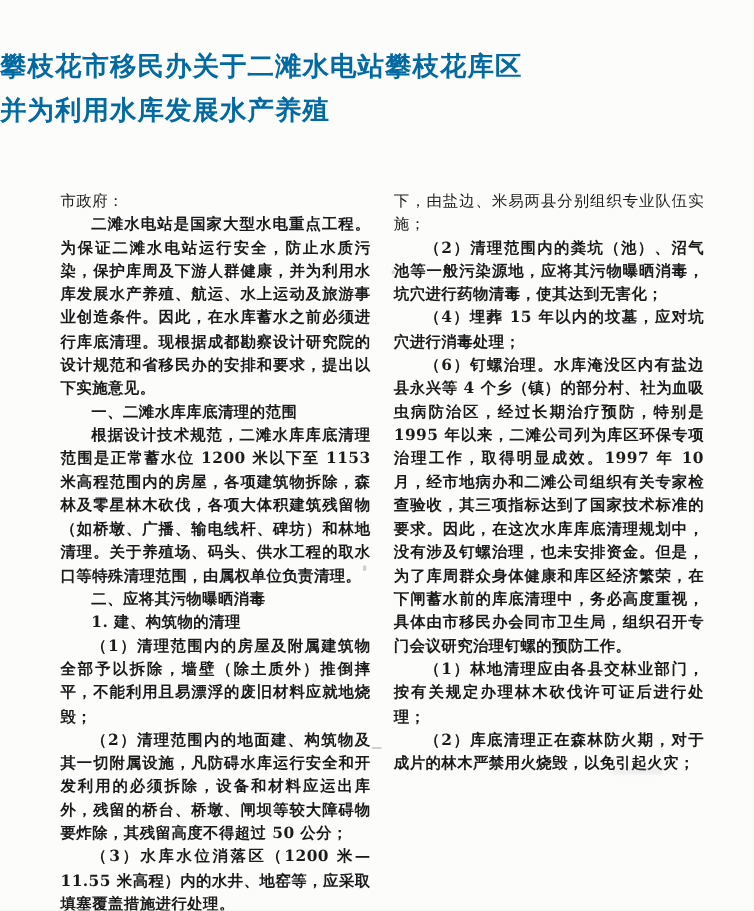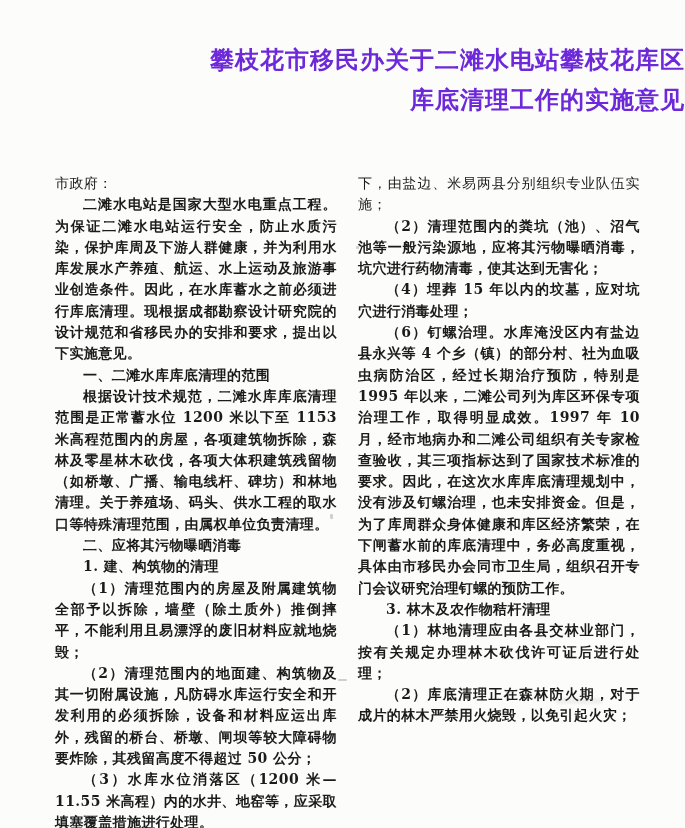--- a/index.html
+++ b/index.html
@@ -9,27 +9,27 @@
     width:685px; height:828px;
     margin:0 auto;
     background:#fcfcfb;
     overflow:hidden;
     box-sizing:border-box;
     color:#1b1b1b;
   }
   .doc-title {
     margin:0;
     padding-top:40px;
-    text-align:right;
+    text-align:left;
     font-family:"DejaVu Sans", sans-serif;
     font-weight:bold;
     font-size:24px;
     line-height:40px;
     letter-spacing:1px;
-    color:#6d28d9;
+    color:#0369a1;
   }
   .columns {
     display:flex;
     gap:21px;
     padding:53px 45px 0 55px;
     box-sizing:border-box;
   }
   .col {
     width:282px;
     font-family:"DejaVu Serif", serif;
@@ -58,41 +58,40 @@
   .speck-dash  { width:9px; height:2px; }
   .speck-smudge{ width:46px; height:6px; opacity:0.12; filter:blur(1px); }
 </style>
 </head>
 <body>
 
 <div class="page">
 
   <h1 class="doc-title">
     <span>攀枝花市移民办关于二滩水电站攀枝花库区</span><br>
-    <span>库底清理工作的实施意见</span>
+    <span>并为利用水库发展水产养殖</span>
   </h1>
 
   <div class="columns">
     <div class="col" id="col-left">
         <p class="para-plain">市政府：</p>
         <p class="para-indent">二滩水电站是国家大型水电重点工程。为保证二滩水电站运行安全，防止水质污染，保护库周及下游人群健康，并为利用水库发展水产养殖、航运、水上运动及旅游事业创造条件。因此，在水库蓄水之前必须进行库底清理。现根据成都勘察设计研究院的设计规范和省移民办的安排和要求，提出以下实施意见。</p>
         <p class="para-heading">一、二滩水库库底清理的范围</p>
         <p class="para-indent">根据设计技术规范，二滩水库库底清理范围是正常蓄水位 1200 米以下至 1153 米高程范围内的房屋，各项建筑物拆除，森林及零星林木砍伐，各项大体积建筑残留物（如桥墩、广播、输电线杆、碑坊）和林地清理。关于养殖场、码头、供水工程的取水口等特殊清理范围，由属权单位负责清理。</p>
         <p class="para-heading">二、应将其污物曝晒消毒</p>
         <p class="para-indent">1. 建、构筑物的清理</p>
         <p class="para-indent">（1）清理范围内的房屋及附属建筑物全部予以拆除，墙壁（除土质外）推倒摔平，不能利用且易漂浮的废旧材料应就地烧毁；</p>
         <p class="para-indent">（2）清理范围内的地面建、构筑物及其一切附属设施，凡防碍水库运行安全和开发利用的必须拆除，设备和材料应运出库外，残留的桥台、桥墩、闸坝等较大障碍物要炸除，其残留高度不得超过 50 公分；</p>
         <p class="para-indent">（3）水库水位消落区（1200 米—11.55 米高程）内的水井、地窑等，应采取填塞覆盖措施进行处理。</p>
       </div>
     <div class="col" id="col-right">
         <p class="para-plain">下，由盐边、米易两县分别组织专业队伍实施；</p>
         <p class="para-indent">（2）清理范围内的粪坑（池）、沼气池等一般污染源地，应将其污物曝晒消毒，坑穴进行药物清毒，使其达到无害化；</p>
         <p class="para-indent">（4）埋葬 15 年以内的坟墓，应对坑穴进行消毒处理；</p>
         <p class="para-indent">（6）钉螺治理。水库淹没区内有盐边县永兴等 4 个乡（镇）的部分村、社为血吸虫病防治区，经过长期治疗预防，特别是 1995 年以来，二滩公司列为库区环保专项治理工作，取得明显成效。1997 年 10 月，经市地病办和二滩公司组织有关专家检查验收，其三项指标达到了国家技术标准的要求。因此，在这次水库库底清理规划中，没有涉及钉螺治理，也未安排资金。但是，为了库周群众身体健康和库区经济繁荣，在下闸蓄水前的库底清理中，务必高度重视，具体由市移民办会同市卫生局，组织召开专门会议研究治理钉螺的预防工作。</p>
-        <p class="para-indent">3. 林木及农作物秸杆清理</p>
         <p class="para-indent">（1）林地清理应由各县交林业部门，按有关规定办理林木砍伐许可证后进行处理；</p>
         <p class="para-indent">（2）库底清理正在森林防火期，对于成片的林木严禁用火烧毁，以免引起火灾；</p>
       </div>
   </div>
 
   <span class="speck speck-dot" style="left:356px; top:246px;"></span>
   <span class="speck speck-comma" style="left:330px; top:514px;"></span>
   <span class="speck speck-dash" style="left:338px; top:679px;"></span>
   <span class="speck speck-smudge" style="left:556px; top:698px;"></span>
 

